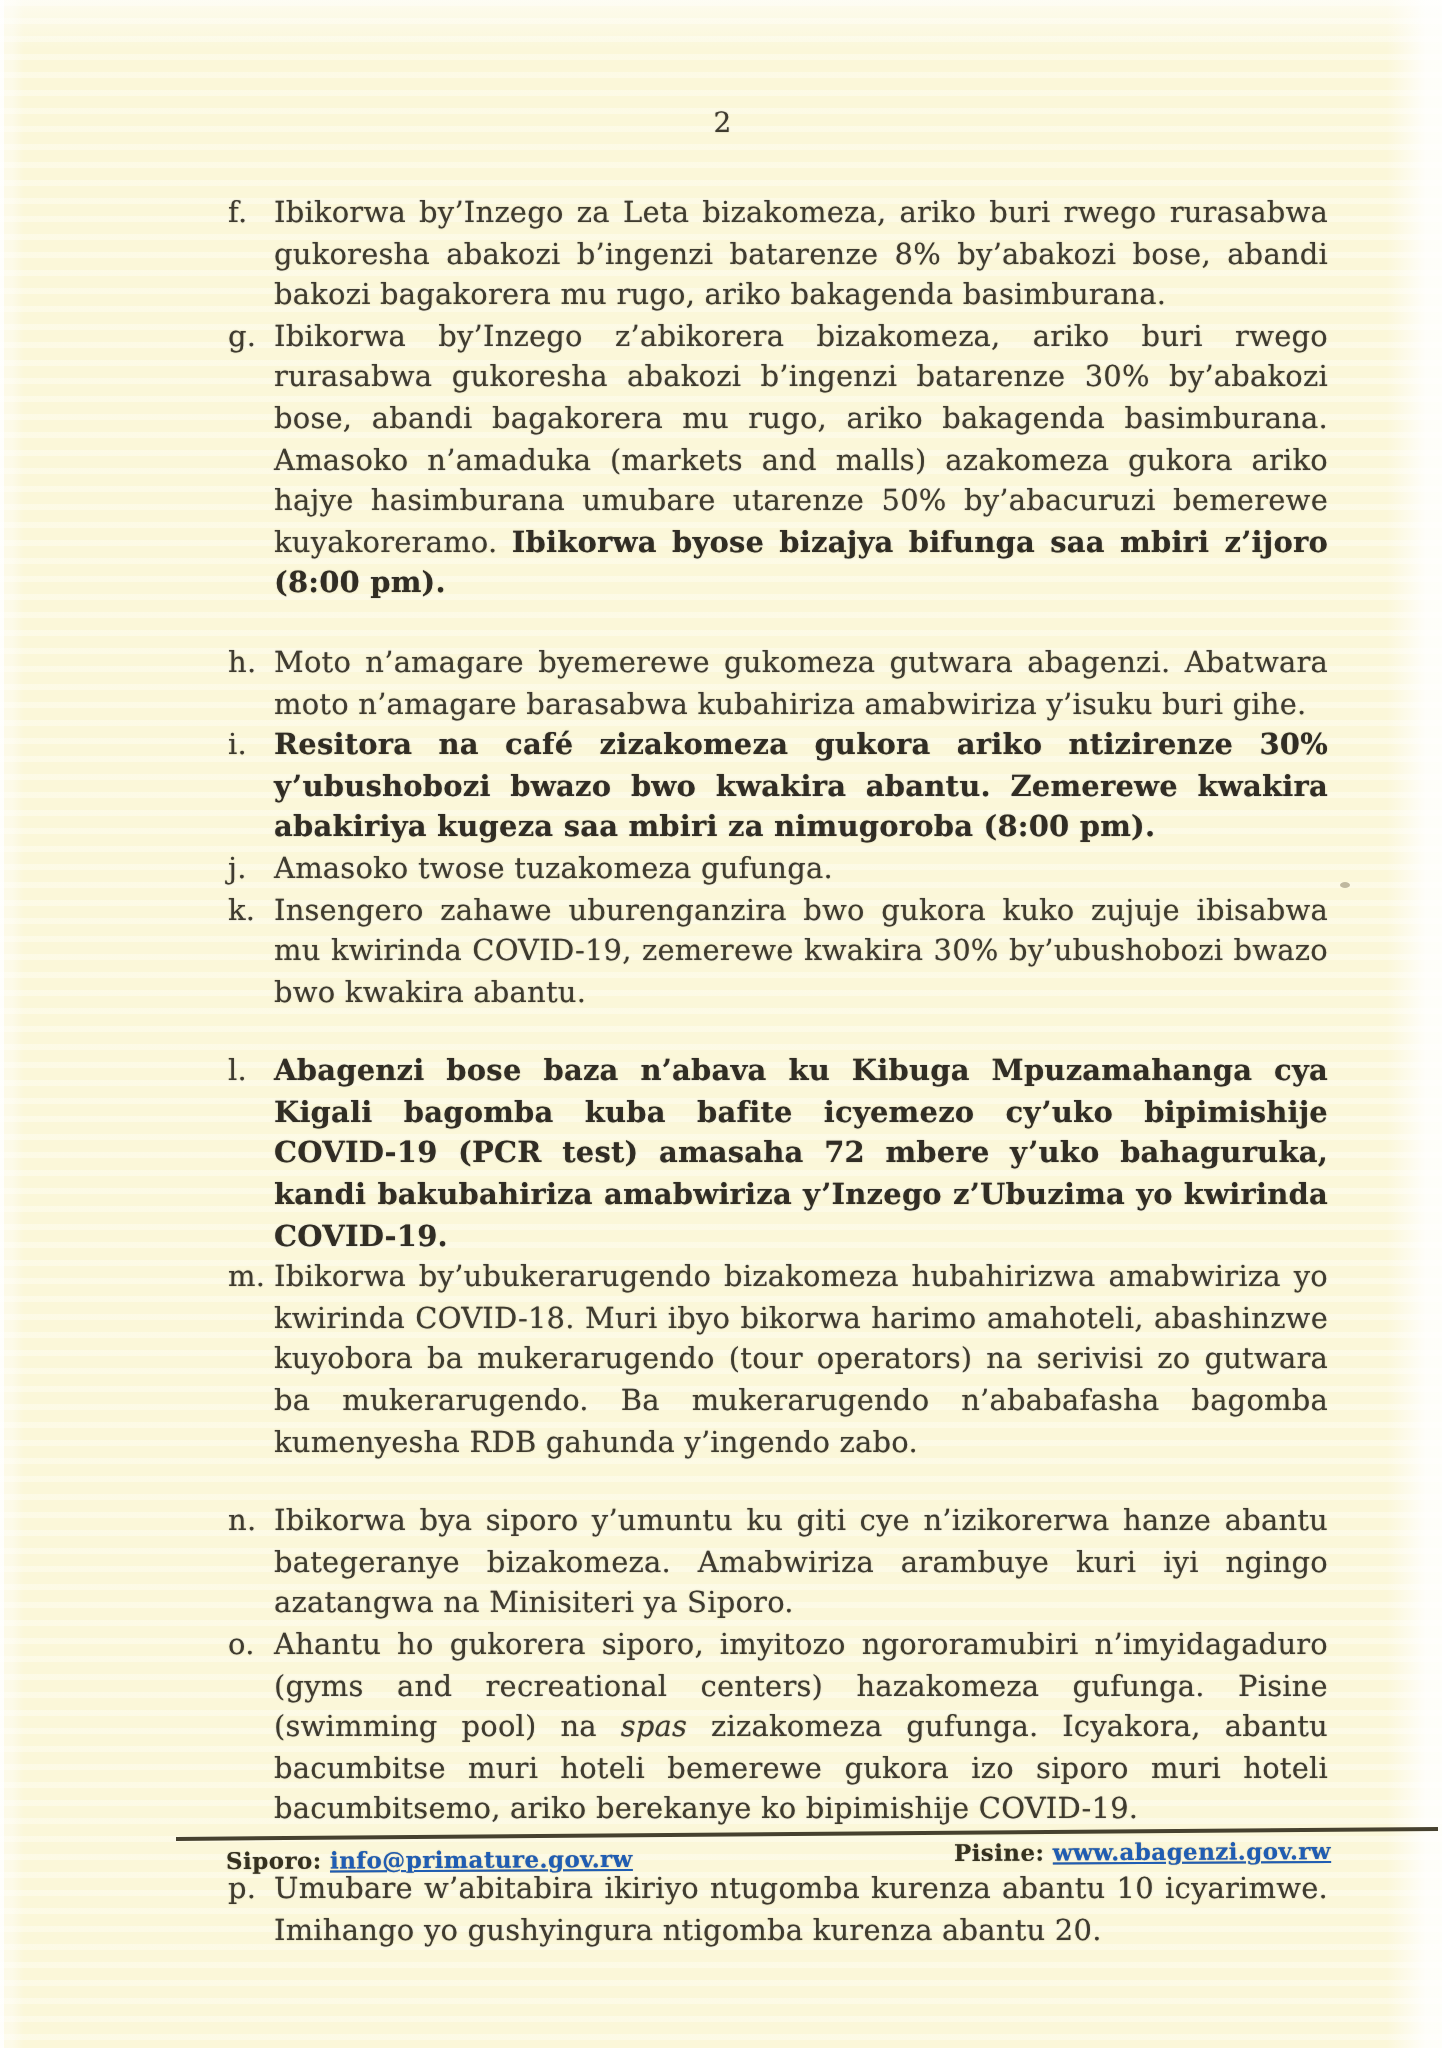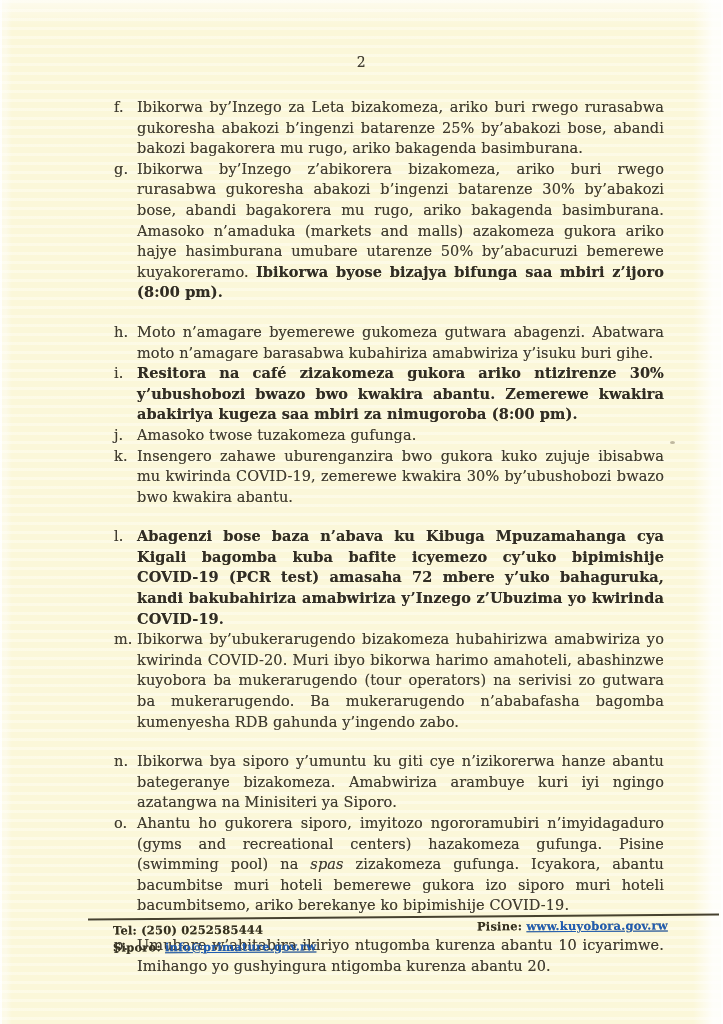--- a/index.html
+++ b/index.html
@@ -102,21 +102,21 @@
 </head>
 <body>
 
 <div class="page">
 
   <div class="page-number">2</div>
 
   <div class="content" id="regulation-list">
       <div class="item">
         <span class="item-label">f.</span>
-        <div class="item-text"><span class="run normal">Ibikorwa by’Inzego za Leta bizakomeza, ariko buri rwego rurasabwa gukoresha abakozi b’ingenzi batarenze 25% by’abakozi bose, abandi bakozi bagakorera mu rugo, ariko bakagenda basimburana.</span></div>
+        <div class="item-text"><span class="run normal">Ibikorwa by’Inzego za Leta bizakomeza, ariko buri rwego rurasabwa gukoresha abakozi b’ingenzi batarenze 8% by’abakozi bose, abandi bakozi bagakorera mu rugo, ariko bakagenda basimburana.</span></div>
       </div>
       <div class="item">
         <span class="item-label">g.</span>
         <div class="item-text"><span class="run normal">Ibikorwa by’Inzego z’abikorera bizakomeza, ariko buri rwego rurasabwa gukoresha abakozi b’ingenzi batarenze 30% by’abakozi bose, abandi bagakorera mu rugo, ariko bakagenda basimburana. Amasoko n’amaduka (markets and malls) azakomeza gukora ariko hajye hasimburana umubare utarenze 50% by’abacuruzi bemerewe kuyakoreramo. </span><span class="run bold">Ibikorwa byose bizajya bifunga saa mbiri z’ijoro (8:00 pm).</span></div>
       </div>
       <div class="item group-break">
         <span class="item-label">h.</span>
         <div class="item-text"><span class="run normal">Moto n’amagare byemerewe gukomeza gutwara abagenzi. Abatwara moto n’amagare barasabwa kubahiriza amabwiriza y’isuku buri gihe.</span></div>
       </div>
       <div class="item">
@@ -130,21 +130,21 @@
       <div class="item">
         <span class="item-label">k.</span>
         <div class="item-text"><span class="run normal">Insengero zahawe uburenganzira bwo gukora kuko zujuje ibisabwa mu kwirinda COVID-19, zemerewe kwakira 30% by’ubushobozi bwazo bwo kwakira abantu.</span></div>
       </div>
       <div class="item group-break">
         <span class="item-label">l.</span>
         <div class="item-text"><span class="run bold">Abagenzi bose baza n’abava ku Kibuga Mpuzamahanga cya Kigali bagomba kuba bafite icyemezo cy’uko bipimishije COVID-19 (PCR test) amasaha 72 mbere y’uko bahaguruka, kandi bakubahiriza amabwiriza y’Inzego z’Ubuzima yo kwirinda COVID-19.</span></div>
       </div>
       <div class="item">
         <span class="item-label">m.</span>
-        <div class="item-text"><span class="run normal">Ibikorwa by’ubukerarugendo bizakomeza hubahirizwa amabwiriza yo kwirinda COVID-20. Muri ibyo bikorwa harimo amahoteli, abashinzwe kuyobora ba mukerarugendo (tour operators) na serivisi zo gutwara ba mukerarugendo. Ba mukerarugendo n’ababafasha bagomba kumenyesha RDB gahunda y’ingendo zabo.</span></div>
+        <div class="item-text"><span class="run normal">Ibikorwa by’ubukerarugendo bizakomeza hubahirizwa amabwiriza yo kwirinda COVID-18. Muri ibyo bikorwa harimo amahoteli, abashinzwe kuyobora ba mukerarugendo (tour operators) na serivisi zo gutwara ba mukerarugendo. Ba mukerarugendo n’ababafasha bagomba kumenyesha RDB gahunda y’ingendo zabo.</span></div>
       </div>
       <div class="item group-break">
         <span class="item-label">n.</span>
         <div class="item-text"><span class="run normal">Ibikorwa bya siporo y’umuntu ku giti cye n’izikorerwa hanze abantu bategeranye bizakomeza. Amabwiriza arambuye kuri iyi ngingo azatangwa na Minisiteri ya Siporo.</span></div>
       </div>
       <div class="item">
         <span class="item-label">o.</span>
         <div class="item-text"><span class="run normal">Ahantu ho gukorera siporo, imyitozo ngororamubiri n’imyidagaduro (gyms and recreational centers) hazakomeza gufunga. Pisine (swimming pool) na </span><span class="run italic">spas</span><span class="run normal"> zizakomeza gufunga. Icyakora, abantu bacumbitse muri hoteli bemerewe gukora izo siporo muri hoteli bacumbitsemo, ariko berekanye ko bipimishije COVID-19.</span></div>
       </div>
       <div class="item group-break">
@@ -152,29 +152,25 @@
         <div class="item-text"><span class="run normal">Umubare w’abitabira ikiriyo ntugomba kurenza abantu 10 icyarimwe. Imihango yo gushyingura ntigomba kurenza abantu 20.</span></div>
       </div>
     </div>
 
   <div class="speck"></div>
 
   <div class="footer-rule"></div>
 
   <div class="footer-left">
     <div class="footer-line">
-      <span class="flabel">Tel:</span>
-      <span class="fvalue">(250) 0252585444</span>
-    </div>
-    <div class="footer-line">
       <span class="flabel">Siporo:</span>
       <a class="flink" href="#">info@primature.gov.rw</a>
     </div>
   </div>
 
   <div class="footer-right">
     <div class="footer-line">
       <span class="flabel">Pisine:</span>
-      <a class="flink" href="#">www.kuyobora.gov.rw</a>
+      <a class="flink" href="#">www.abagenzi.gov.rw</a>
     </div>
   </div>
 
 </div>
 
 </body></html>

